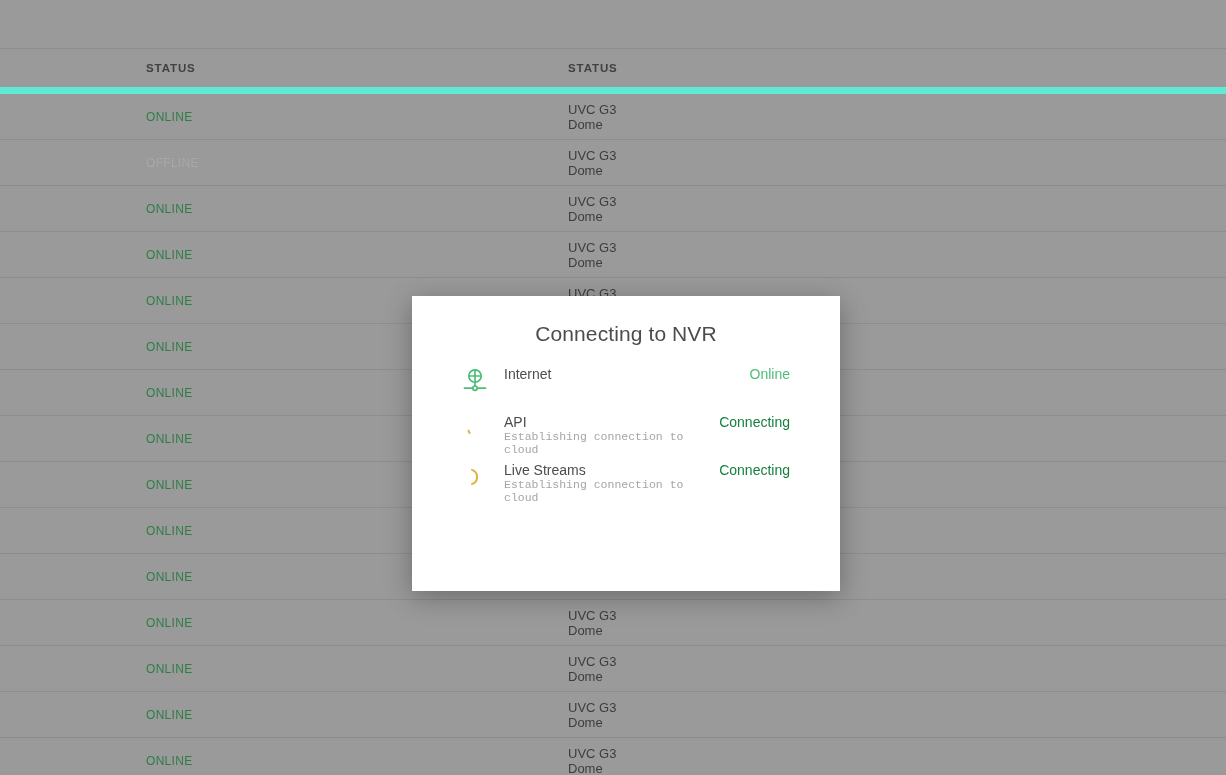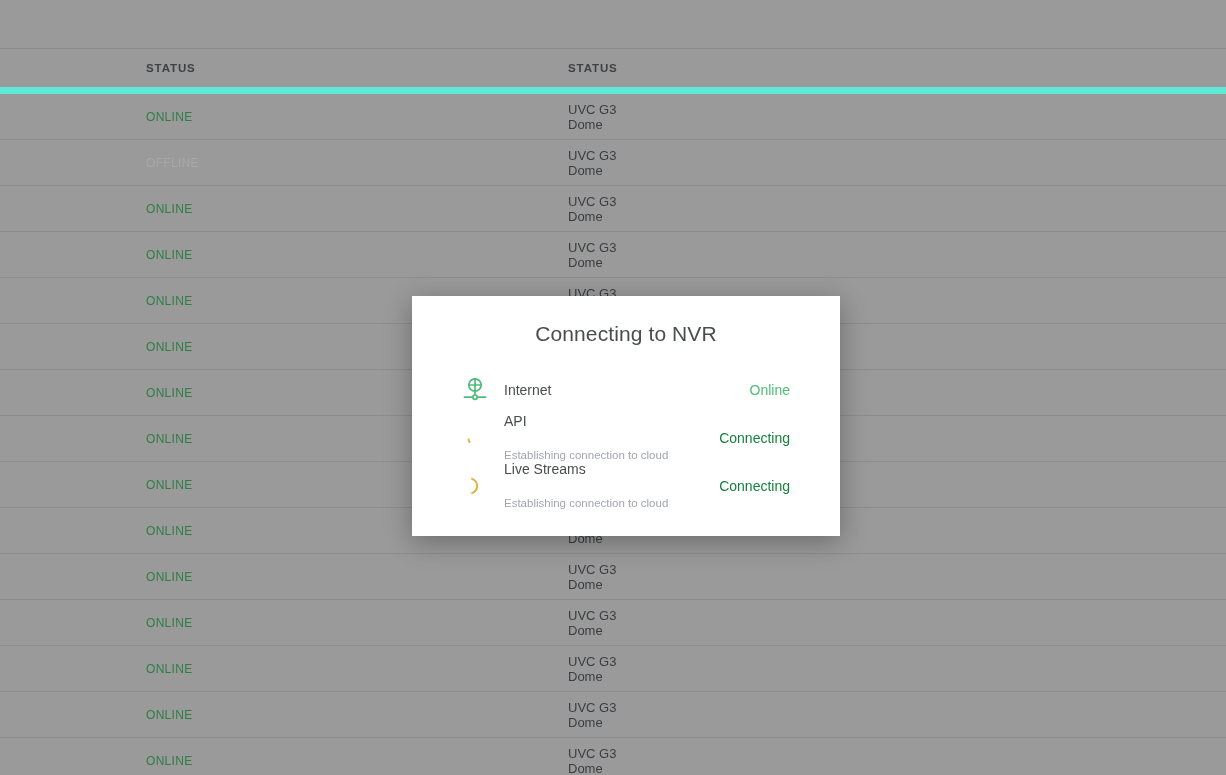--- a/index.html
+++ b/index.html
@@ -95,21 +95,21 @@
     position: absolute;
     inset: 0;
     background: transparent;
   }
 
   #modal {
     position: absolute;
     left: 412px;
     top: 296px;
     width: 428px;
-    height: 240px;
+    height: 295px;
     background: #ffffff;
     box-shadow: 0 6px 26px rgba(0,0,0,0.30);
     box-sizing: border-box;
   }
 
   #modal-title {
     text-align: center;
     font-size: 21px;
     font-weight: 400;
     color: #4a4c50;
@@ -118,21 +118,20 @@
     letter-spacing: 0.1px;
   }
 
   .status-list {
     margin-top: 20px;
     padding: 0 50px 0 46px;
   }
 
   .status-row {
     display: flex;
-    align-items: center;
     height: 48px;
   }
 
   .status-icon {
     width: 34px;
     min-width: 34px;
     height: 30px;
     display: flex;
     align-items: center;
     justify-content: center;
@@ -145,21 +144,22 @@
   }
 
   .status-label {
     font-size: 14px;
     color: #4a4c50;
   }
 
   .status-sub {
     font-size: 11.5px;
     color: #a3a6ab;
-    margin-top: 20px;
+    margin-top: 0;
+    font-family: Liberation Mono, monospace;
   }
 
   .status-value {
     font-size: 14px;
     white-space: nowrap;
   }
 
   .value-online {
     color: #4fbd78;
   }

